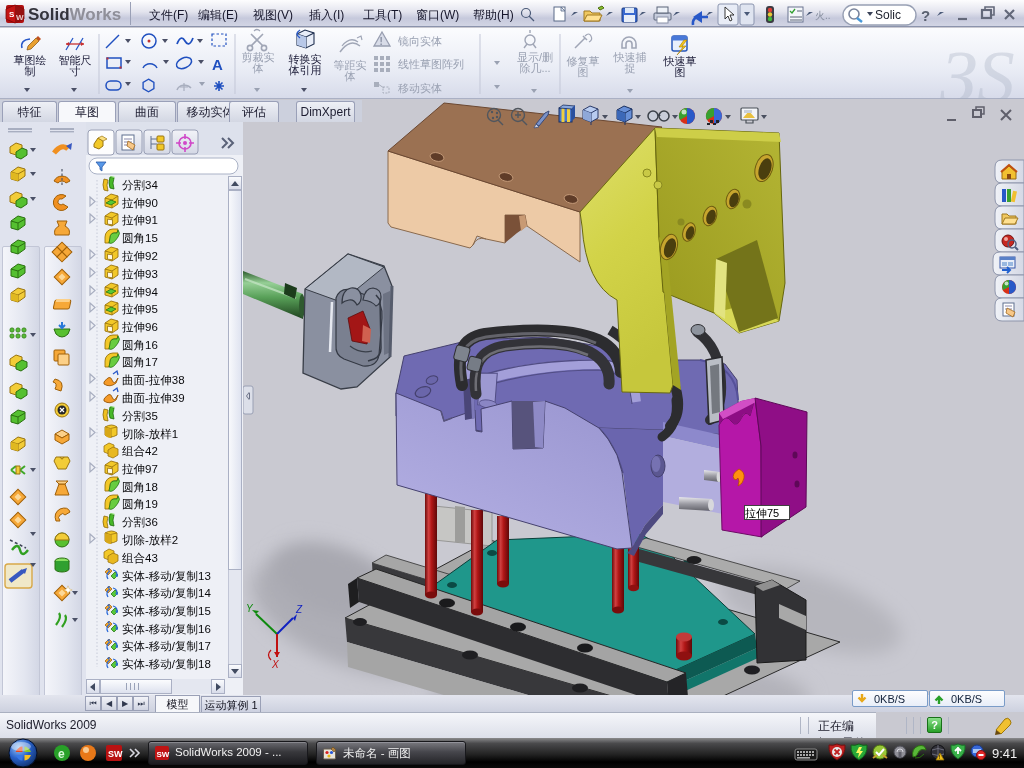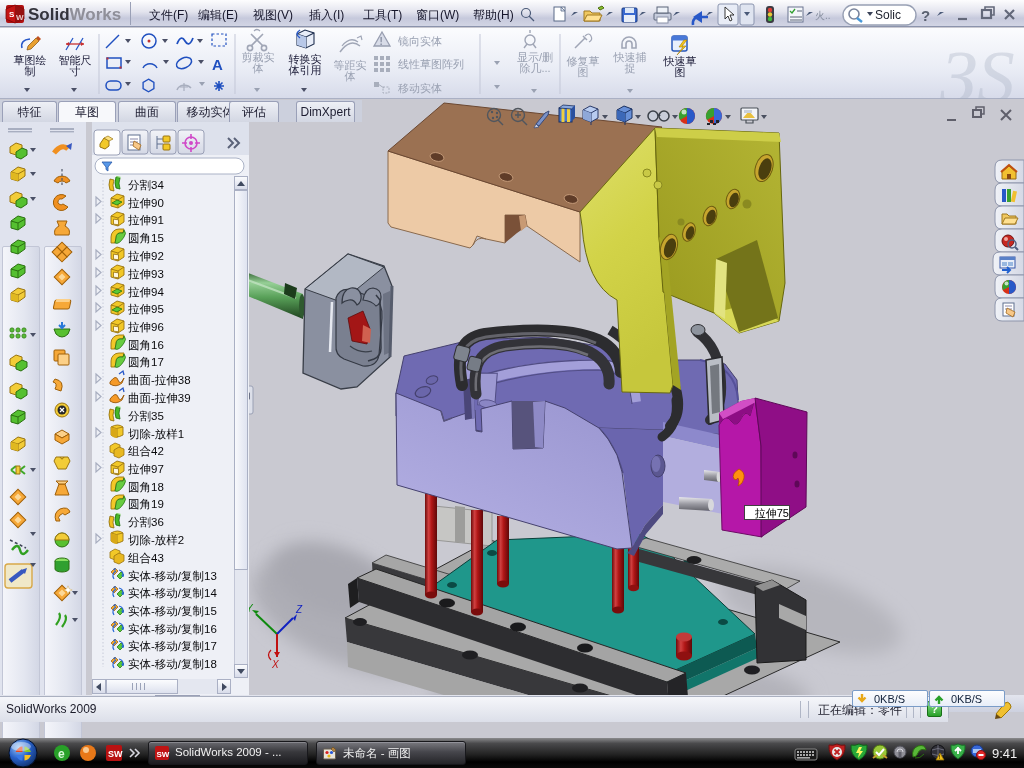--- a/index.html
+++ b/index.html
@@ -4,23 +4,23 @@
 html,body{width:1024px;height:768px;overflow:hidden;font-family:"Liberation Sans",sans-serif;position:relative;background:#c9c9d1}
 .abs{position:absolute}
 #titlebar{left:0;top:0;width:1024px;height:27px;background:linear-gradient(#fdfdfe,#e3e4ee 45%,#c6c9dc 70%,#d2d5e4);border-bottom:1px solid #8b93ac}
 .menu{top:7px;font-size:12px;color:#15152a;letter-spacing:0px}
 #cmdbar{left:0;top:28px;width:1024px;height:71px;background:linear-gradient(#fbfcfe,#e9ecf5 60%,#d7dbea);border-bottom:1px solid #aab0c4}
 #tabrow{left:0;top:100px;width:362px;height:22px;background:#ccd0dd}
 .ctab{top:101px;height:21px;background:linear-gradient(#eef0f6,#d3d7e3);border:1px solid #9aa0b8;border-bottom:none;border-radius:3px 3px 0 0;font-size:12px;color:#1c1c30;text-align:center;line-height:20px}
 .ctab.act{background:#f7f8fb;height:21px;z-index:3}
 #lefttools{left:0;top:122px;width:86px;height:573px;background:#e0e3ee}
 .tcol{top:124px;width:38px;height:571px;background:linear-gradient(90deg,#f4f5fa,#e3e6f0 60%,#d3d7e5);border:1px solid #c2c6d6;border-radius:2px}
-#treepanel{left:92px;top:122px;width:157px;height:573px;background:#737373;border-right:1px solid #9ba1b5}
+#treepanel{left:86px;top:122px;width:157px;height:573px;background:#737373;border-right:1px solid #9ba1b5}
 #modeltabs{left:0;top:695px;width:1024px;height:17px;background:linear-gradient(#e3e5ee,#cdd1df)}
-#statusbar{left:0;top:696px;width:948px;height:26px;background:linear-gradient(#f5f6fa,#dcdfe9);border-top:1px solid #aab0c0;font-size:12px;color:#1a1a28}
+#statusbar{left:0;top:712px;width:876px;height:26px;background:linear-gradient(#f5f6fa,#dcdfe9);border-top:1px solid #aab0c0;font-size:12px;color:#1a1a28}
 #taskbar{left:0;top:738px;width:1024px;height:30px;background:linear-gradient(#8a8a8c,#4a4a4c 18%,#222 55%,#000 80%,#0a0a0a)}
 .seg{position:absolute;font-size:11px;line-height:11px;text-align:center;color:#20203c}
 .seg.gray{color:#9aa1b2}
 .dd{position:absolute;width:0;height:0;border-left:3px solid transparent;border-right:3px solid transparent;border-top:4px solid #4a4f66}
 .dd.gray{border-top-color:#9aa1b2}
 .trow{position:absolute;left:0;width:140px;height:18px;font-size:11.5px;color:#09090c;white-space:nowrap}
 .trow span{position:absolute;left:36px;top:3px}
 </style></head>
 <body>
 
@@ -386,21 +386,21 @@
         <line x1="4" y1="7" x2="11" y2="7" stroke="#88a"></line>
         <path d="M6,6 l8,4 -2,5 -7,-4 z" fill="#f8c888" stroke="#a06820" stroke-width="0.8"></path>
       </g>
 </g>
 
 <g>
       <rect x="243" y="386" width="10" height="28" rx="2" fill="#dcdfe9" stroke="#9aa0b4" stroke-width="1"></rect>
       <path d="M246,396 l3,-4 v8 z M250,392 l-3,4 3,4 z" fill="#6a7086"></path>
     </g>
 </svg>
-<div class="abs" style="left:744px;top:505px;width:46px;height:15px;background:#fff;border:1px solid #404040;font-size:11px;line-height:14px;text-align:right;color:#000;z-index:4">拉伸75</div>
+<div class="abs" style="left:744px;top:505px;width:46px;height:15px;background:#fff;border:1px solid #404040;font-size:11px;line-height:14px;text-align:left;color:#000;z-index:4">拉伸75</div>
 
 <div class="abs" id="titlebar">
   <svg class="abs" style="left:5px;top:3px" width="122" height="22" viewBox="0 0 122 22">
     <rect x="1" y="2" width="18" height="18" rx="2" fill="#b01010"></rect>
     <path d="M1,6 L10,2 L19,6 L19,16 L10,20 L1,16 Z" fill="#c41414" stroke="#7a0808" stroke-width="0.8"></path>
     <path d="M10,2 L19,6 L19,16 L10,20 Z" fill="#951010"></path>
     <text x="4" y="14" font-size="8" font-weight="bold" fill="#fff" font-family="Liberation Sans">S</text>
     <text x="11" y="17" font-size="8" font-weight="bold" fill="#e8c8c8" font-family="Liberation Sans">W</text>
     <text x="23" y="17" font-size="17" font-weight="bold" fill="#33333c" font-family="Liberation Sans">Solid<tspan fill="#8f8f99">Works</tspan></text>
   </svg>

